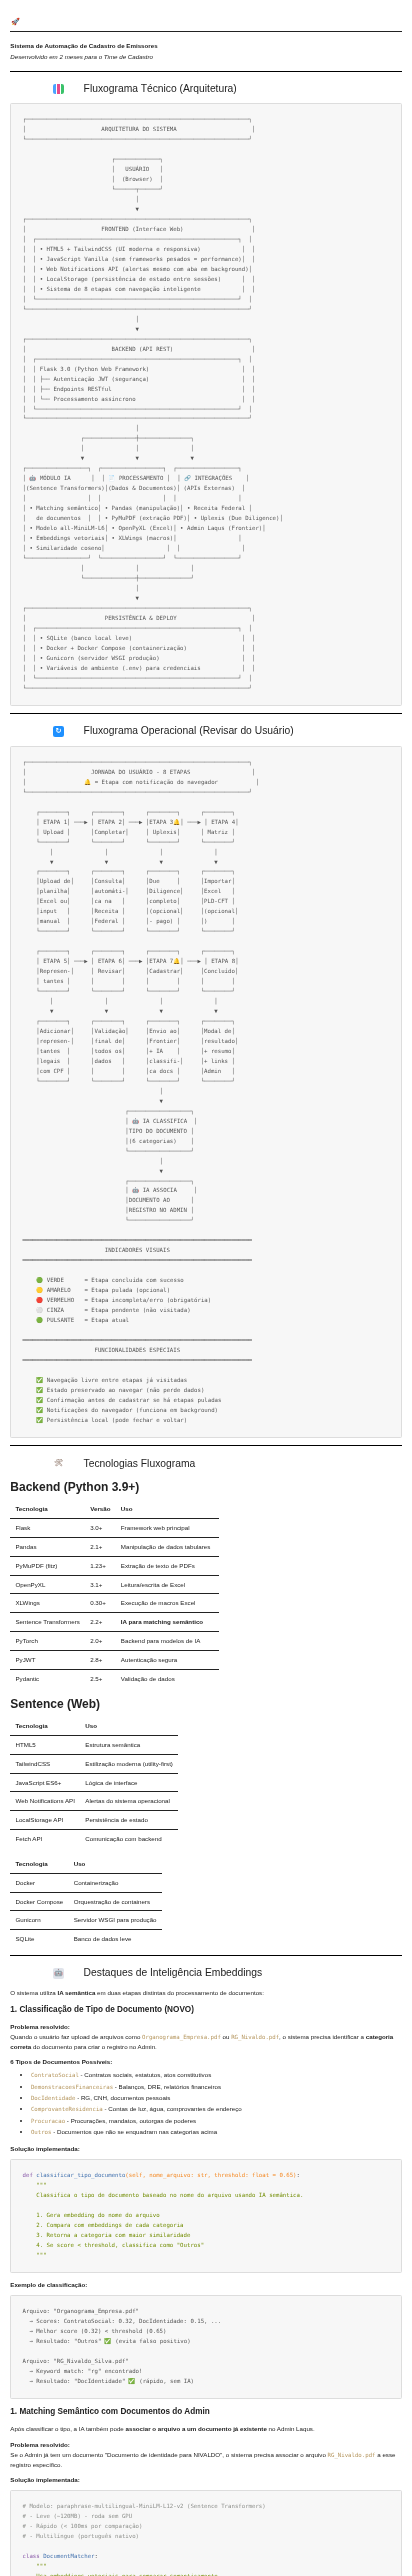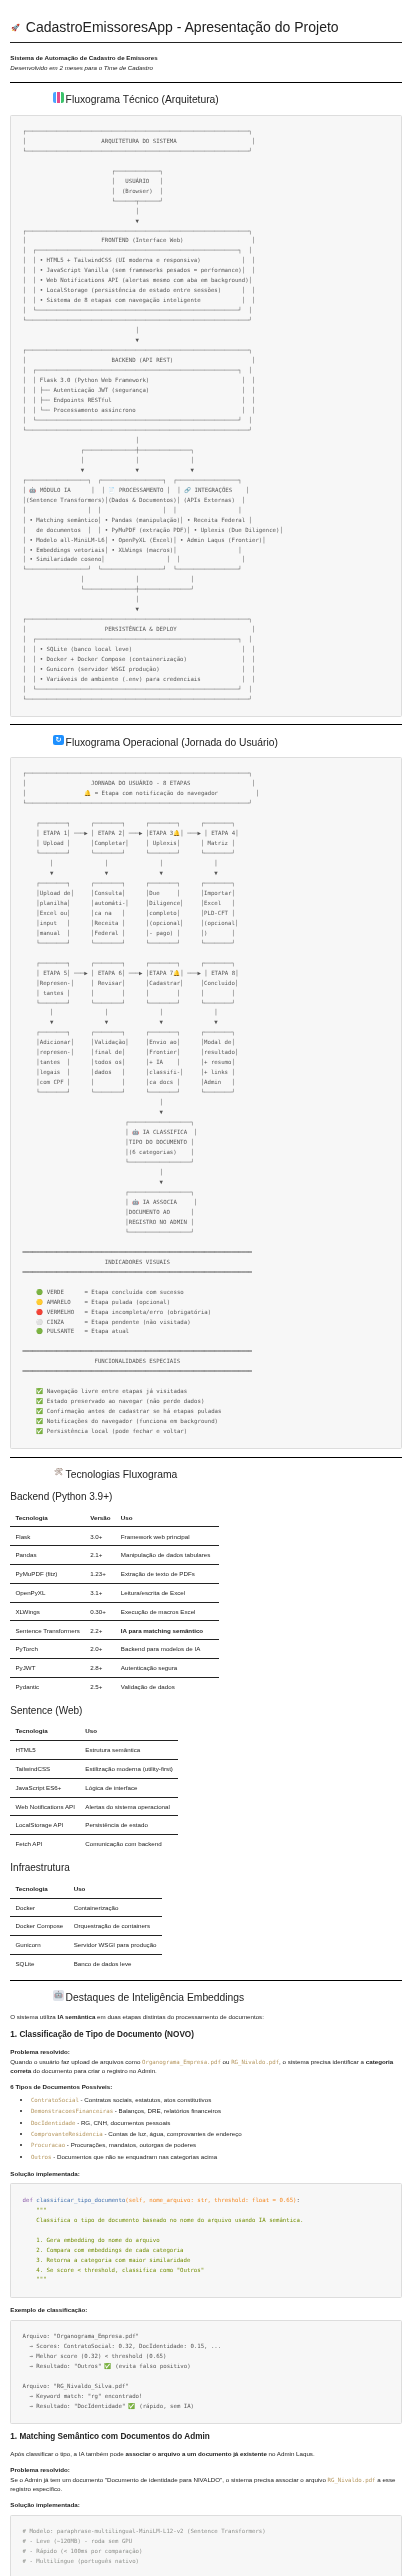--- a/index.html
+++ b/index.html
@@ -18,24 +18,24 @@
     font-size: 14px;
     margin: 10.3px 0 4.1px 0;
     padding-bottom: 3.1px;
     border-bottom: 0.5px solid #222;
     display: flex; align-items: center; gap: 5.2px;
   }
   h2 {
     font-weight: normal;
     font-size: 10.3px;
     margin: 7.2px 0 6.2px 0;
-    display: flex; gap: 2px; padding-left: 43px;
+    display: flex; align-items: center; gap: 20px; padding-left: 43px;
   }
   h3 { font-size: 8.2px; margin: 7.2px 0 5.2px 0; font-weight: bold; }
-  h4 { font-size: 10px; margin: 6.2px 0 4.1px 0; font-weight: normal; }
+  h4 { font-size: 12px; margin: 6.2px 0 4.1px 0; font-weight: bold; }
   p { margin: 3.1px 0 6.2px 0; font-size: 6.2px; }
   .subtitle-strong { font-weight: bold; font-size: 6.2px; margin: 9.3px 0 1px 0; }
   .subtitle-em { font-style: italic; font-size: 6.2px; margin: 0 0 9.3px 0; }
   hr.thick { border: none; border-top: 1.5px solid #000; margin: 7.2px 0 9.3px 0; }
   .emoji { display: inline-block; width: 10.3px; height: 10.3px; border-radius: 2.1px; text-align: center; line-height: 10.3px; font-size: 7.2px; }
   .emoji.bar { background: linear-gradient(90deg,#4aa3ff 0 30%, #fff 30% 35%, #e84a8a 35% 65%, #fff 65% 70%, #3ac26a 70% 100%); }
   .emoji.sync { background: #1e90ff; color: #fff; font-weight: bold; }
   .emoji.tools { color: #6b4b3a; }
   .emoji.robot { background: #dfe3ea; color: #333; }
 
@@ -80,21 +80,20 @@
   li { margin: 1.5px 0; font-size: 6.2px; }
   code.inl { font-family: "DejaVu Sans Mono", "Liberation Mono", monospace; color: #b5965e; font-size: 5.7px; }
 </style>
 </head>
 <body>
 
 <div class="page">
 
   <h1>
     <span class="emoji" style="color:#e33;">🚀</span>
-    <span>CadastroEmissoresApp - Apresentação do Projeto</span>
   </h1>
   <div class="subtitle-strong">Sistema de Automação de Cadastro de Emissores</div>
   <div class="subtitle-em">Desenvolvido em 2 meses para o Time de Cadastro</div>
   <hr class="thick">
 
   <h2>
     <span class="emoji bar"></span>
     <span>Fluxograma Técnico (Arquitetura)</span>
   </h2>
   <div class="pre-box">┌─────────────────────────────────────────────────────────────────┐
@@ -152,21 +151,21 @@
 │  │ • SQLite (banco local leve)                                │  │
 │  │ • Docker + Docker Compose (containerização)                │  │
 │  │ • Gunicorn (servidor WSGI produção)                        │  │
 │  │ • Variáveis de ambiente (.env) para credenciais            │  │
 │  └───────────────────────────────────────────────────────────┘  │
 └─────────────────────────────────────────────────────────────────┘</div>
   <hr class="thick">
 
   <h2>
     <span class="emoji sync">↻</span>
-    <span>Fluxograma Operacional (Jornada do Usuário)</span>
+    <span>Fluxograma Operacional (Revisar do Usuário)</span>
   </h2>
   <div class="pre-box">┌─────────────────────────────────────────────────────────────────┐
 │                   JORNADA DO USUÁRIO - 8 ETAPAS                  │
 │                 🔔 = Etapa com notificação do navegador           │
 └─────────────────────────────────────────────────────────────────┘
 
     ┌────────┐      ┌────────┐      ┌────────┐      ┌────────┐
     │ ETAPA 1│ ───▶ │ ETAPA 2│ ───▶ │ETAPA 3🔔│ ───▶ │ ETAPA 4│
     │ Upload │      │Completar│     │ Uplexis│      │ Matriz │
     └────────┘      └────────┘      └────────┘      └────────┘
@@ -322,21 +321,20 @@
           <td>LocalStorage API</td>
           <td>Persistência de estado</td>
         </tr>
         <tr>
           <td>Fetch API</td>
           <td>Comunicação com backend</td>
         </tr>
       </tbody>
   </table>
 
-  <h4>Infraestrutura</h4>
   <table>
     <thead>
       <tr>
         <th>Tecnologia</th>
         <th>Uso</th>
       </tr>
     </thead>
     <tbody id="infra-body">
         <tr>
           <td>Docker</td>

